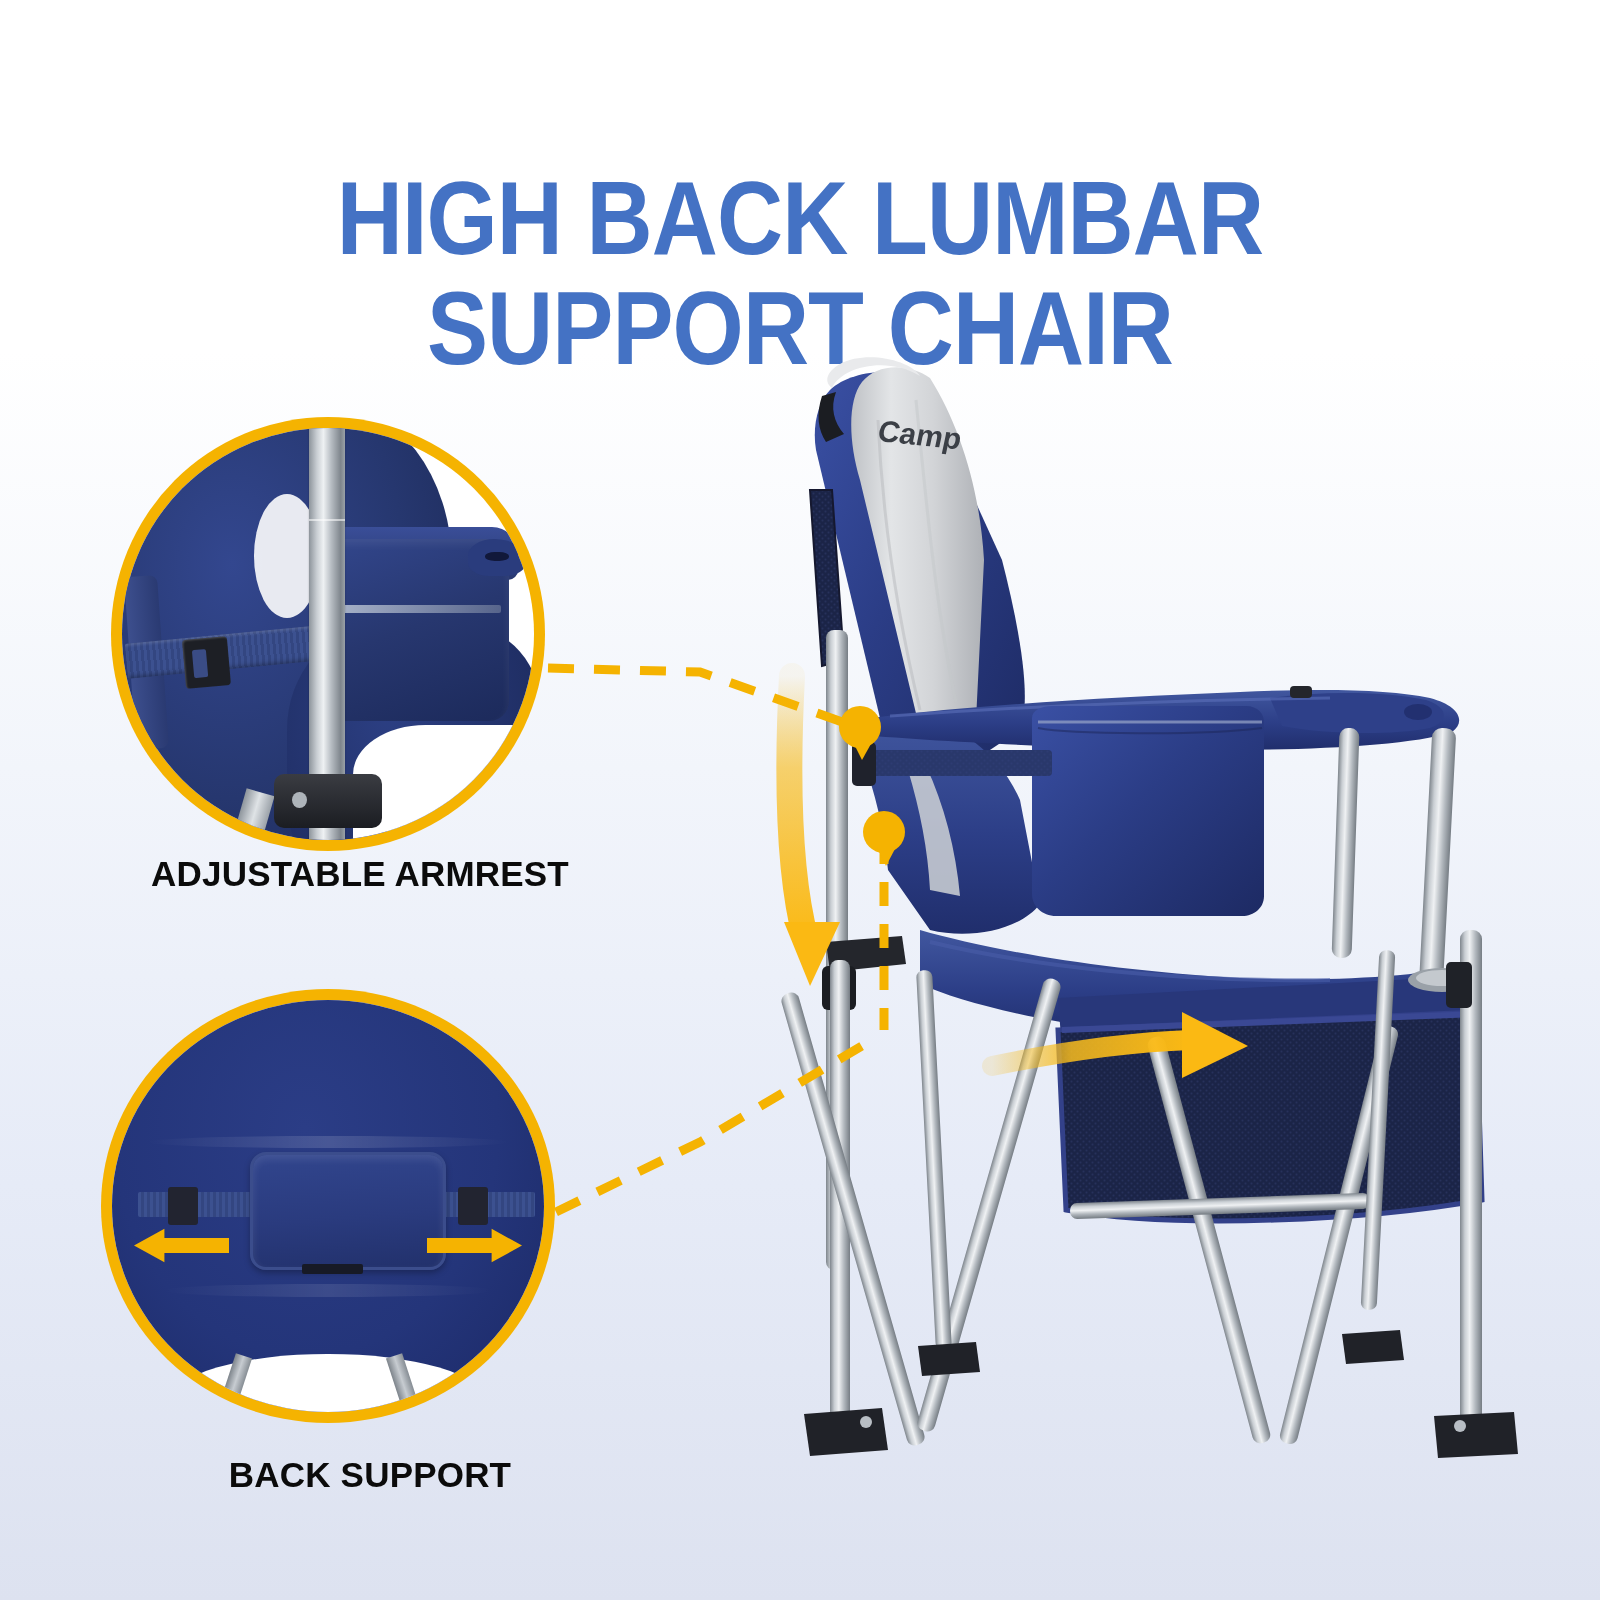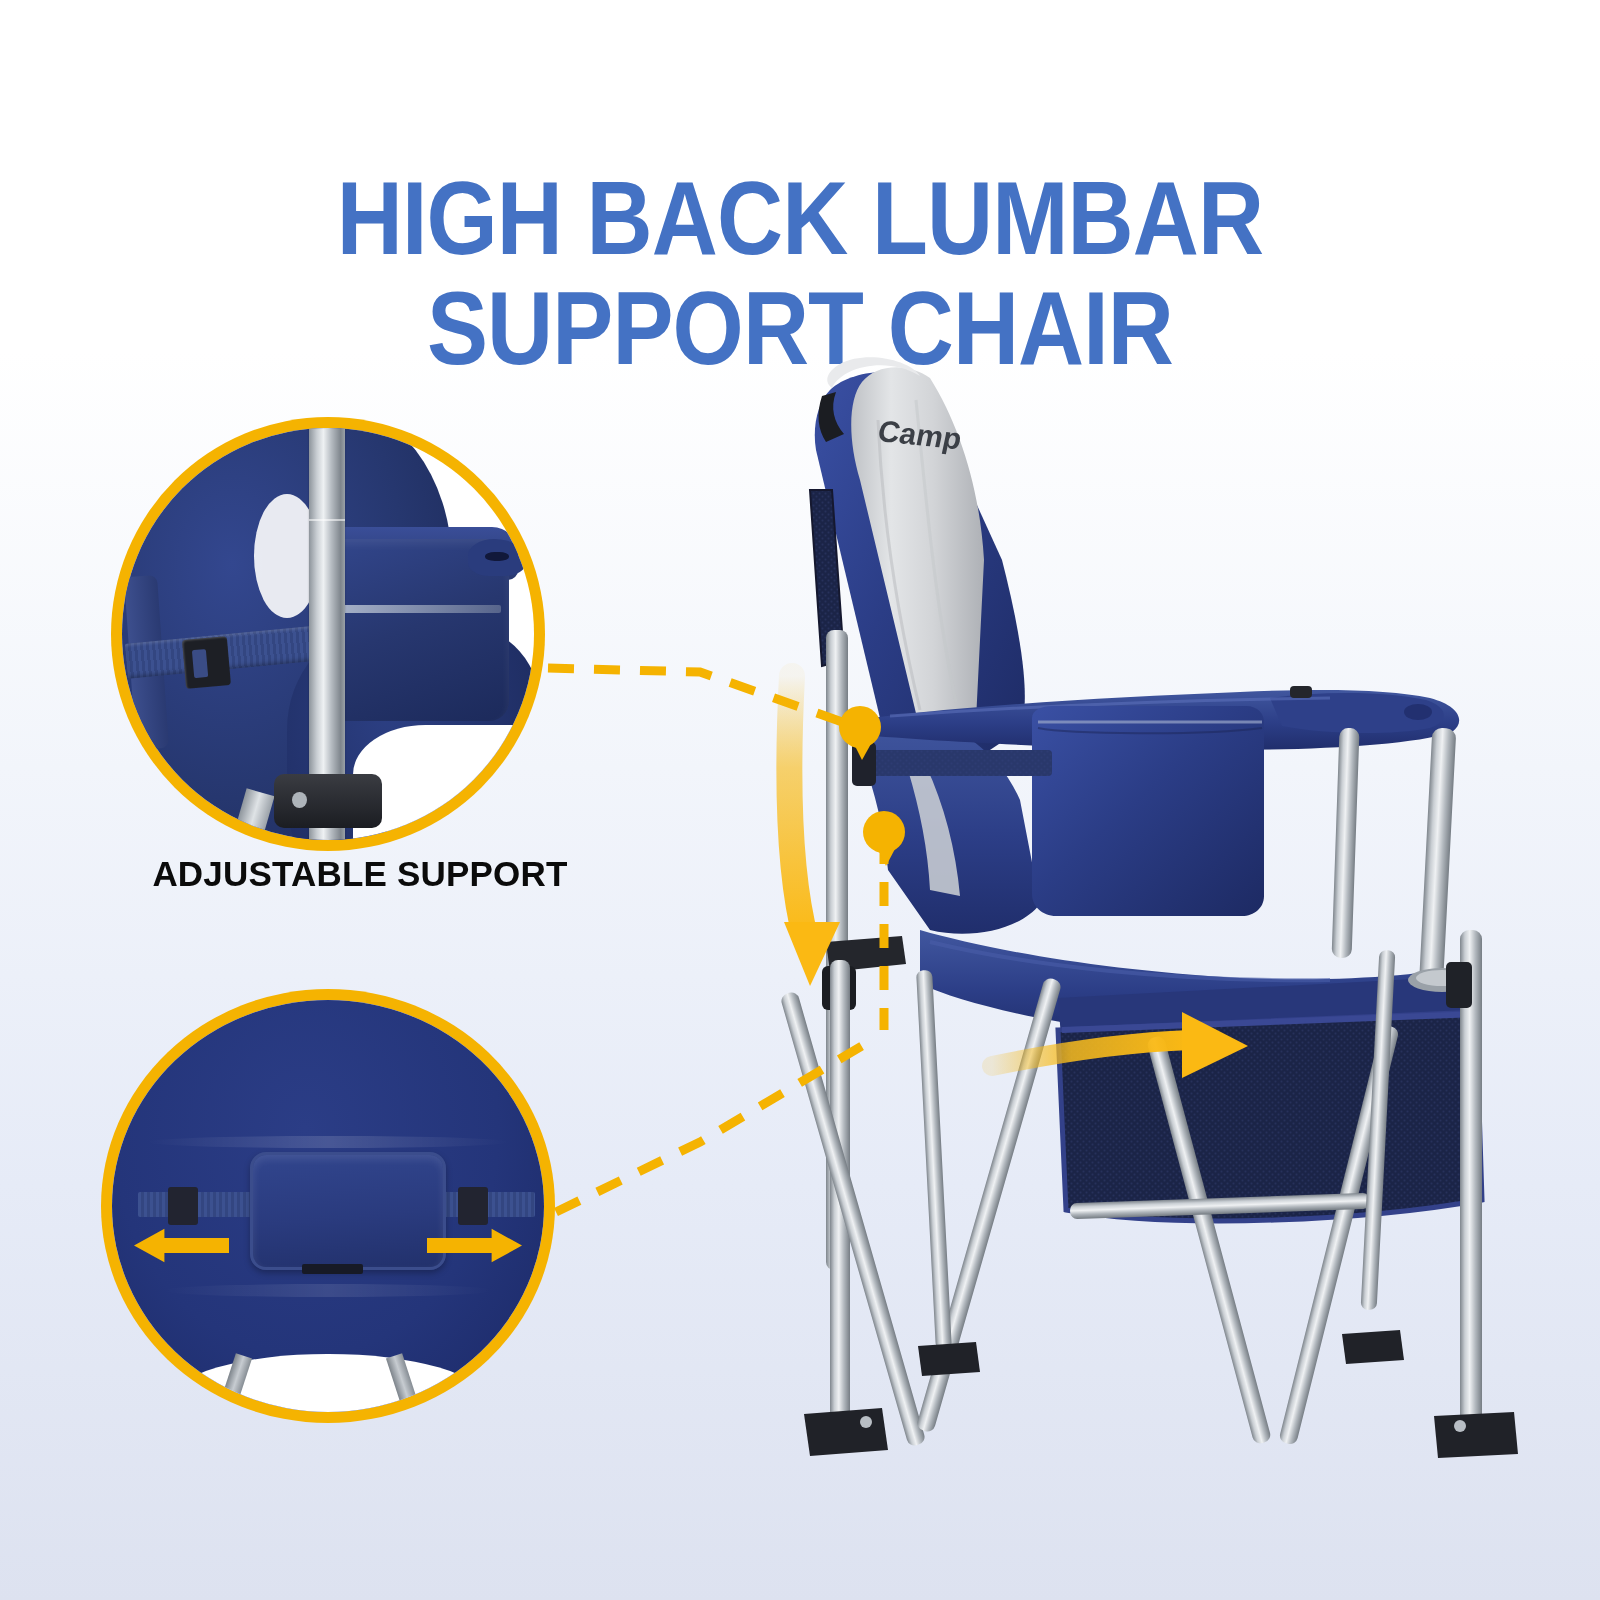--- a/index.html
+++ b/index.html
@@ -258,21 +258,21 @@
       <div class="arm-hole"></div>
       <div class="arm-zip"></div>
       <div class="strapweb"></div>
       <div class="buckle"></div>
       <div class="legtube"></div>
       <div class="pole"></div>
       <div class="pole-seam"></div>
       <div class="cupbracket"></div>
     </div>
   </div>
-  <div class="caption" id="caption-armrest">ADJUSTABLE SUPPORT</div>
+  <div class="caption" id="caption-armrest">ADJUSTABLE ARMREST</div>
 
   <div class="callout" id="callout-lumbar">
     <div class="callout-inner">
       <div class="lum-bg"></div>
       <div class="lum-seam"></div>
       <div class="lum-strapL"></div>
       <div class="lum-strapR"></div>
       <div class="lum-pad"></div>
       <div class="lum-bkL"></div>
       <div class="lum-bkR"></div>
@@ -284,20 +284,21 @@
 
       <svg class="arrow-left" viewBox="0 0 100 40" preserveAspectRatio="none">
         <polygon points="0,20 32,2 32,12 100,12 100,28 32,28 32,38" fill="#f5b301"></polygon>
       </svg>
       <svg class="arrow-right" viewBox="0 0 100 40" preserveAspectRatio="none">
         <polygon points="100,20 68,2 68,12 0,12 0,28 68,28 68,38" fill="#f5b301"></polygon>
       </svg>
     </div>
   </div>
   <div class="caption" id="caption-lumbar">
+    <div>BACK SUPPORT</div>
   </div>
 
   <svg id="overlay" viewBox="0 0 1600 1600">
     <defs>
       <linearGradient id="swingG" x1="0" y1="0" x2="0" y2="1">
         <stop offset="0%" stop-color="#f5b301" stop-opacity="0.05"></stop>
         <stop offset="35%" stop-color="#f8bc1e" stop-opacity="0.65"></stop>
         <stop offset="100%" stop-color="#fbb913" stop-opacity="1"></stop>
       </linearGradient>
       <linearGradient id="pocketG" x1="0" y1="0" x2="1" y2="0">

